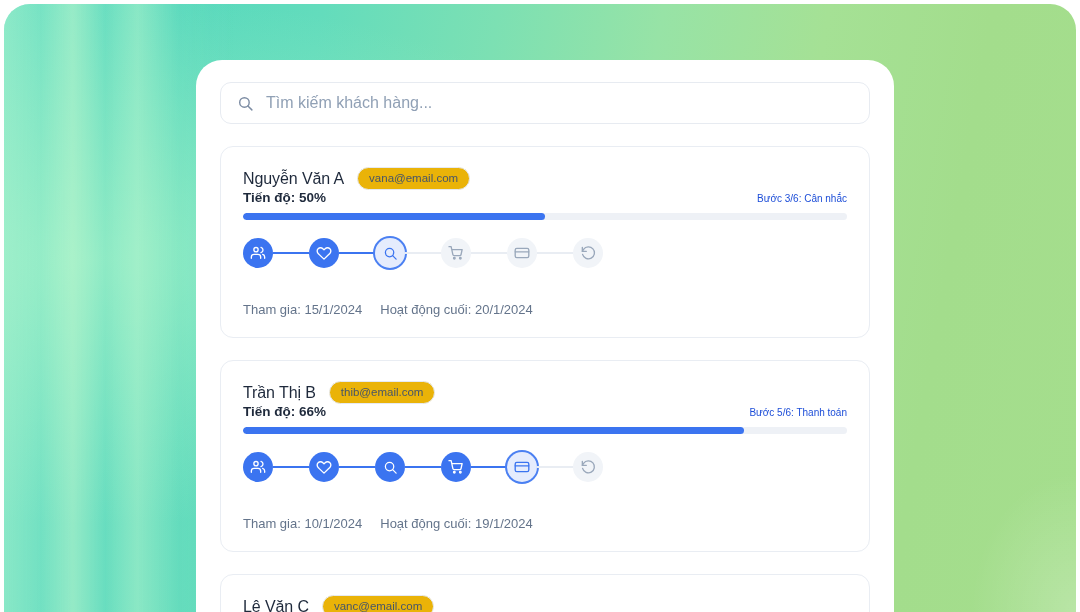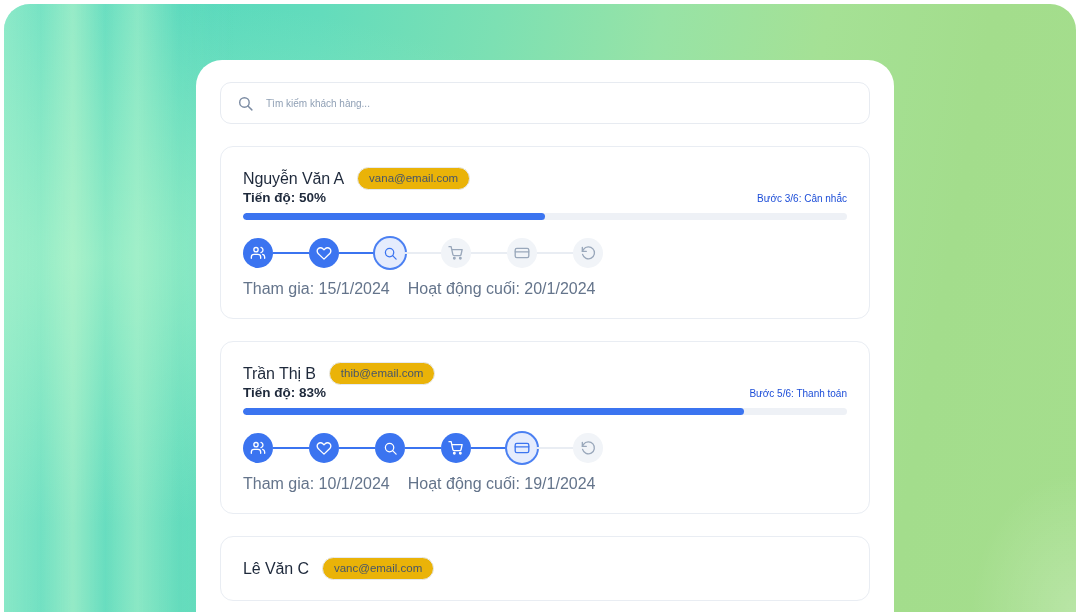--- a/index.html
+++ b/index.html
@@ -90,21 +90,21 @@
     border-radius: 11px;
     background: #ffffff;
   }
   .searchbar .s-icon { flex: 0 0 auto; display: flex; align-items: center; }
   .search-input {
     flex: 1 1 auto;
     border: none;
     outline: none;
     background: transparent;
     font-family: "Liberation Sans", sans-serif;
-    font-size: 10px;
+    font-size: 16px;
     color: #334155;
   }
   .search-input::placeholder { color: #90a0b5; }
 
   
   .cards { margin-top: 22px; display: flex; flex-direction: column; gap: 22px; }
 
   .card {
     border: 1px solid #e9edf3;
     border-radius: 13px;
@@ -184,22 +184,22 @@
     flex: 0 0 auto;
     width: 36px;
     height: 2px;
     background: #e9edf3;
   }
   .step-link.done { background: #3b74f0; }
 
   .meta-row {
     display: flex;
     gap: 18px;
-    margin-top: 12px;
-    font-size: 16px;
+    margin-top: 34px;
+    font-size: 13px;
     color: #64748b;
   }
 </style>
 </head>
 <body>
 
 <div id="stage">
   <div id="backdrop"></div>
 
   <div id="panel">
@@ -288,21 +288,21 @@
             <span>Tham gia: 15/1/2024</span>
             <span>Hoạt động cuối: 20/1/2024</span>
           </div>
         </div>
         <div class="card">
           <div class="card-head">
             <div class="cust-name">Trần Thị B</div>
             <div class="cust-email">thib@email.com</div>
           </div>
           <div class="progress-row">
-            <span class="progress-label">Tiến độ: 83%</span>
+            <span class="progress-label">Tiến độ: 66%</span>
             <span class="stage-label">Bước 5/6: Thanh toán</span>
           </div>
           <div class="bar-track">
             <div class="bar-fill" style="width: 83%; background: rgb(59, 116, 240);"></div>
           </div>
           <div class="steps">
             <div class="step-node done">
               <span style="display: flex;">
                 <svg width="16" height="16" viewBox="0 0 24 24" fill="none" stroke="#ffffff" stroke-width="2" stroke-linecap="round" stroke-linejoin="round">
         <path d="M16 20v-2a4 4 0 0 0-4-4H6a4 4 0 0 0-4 4v2"></path>

